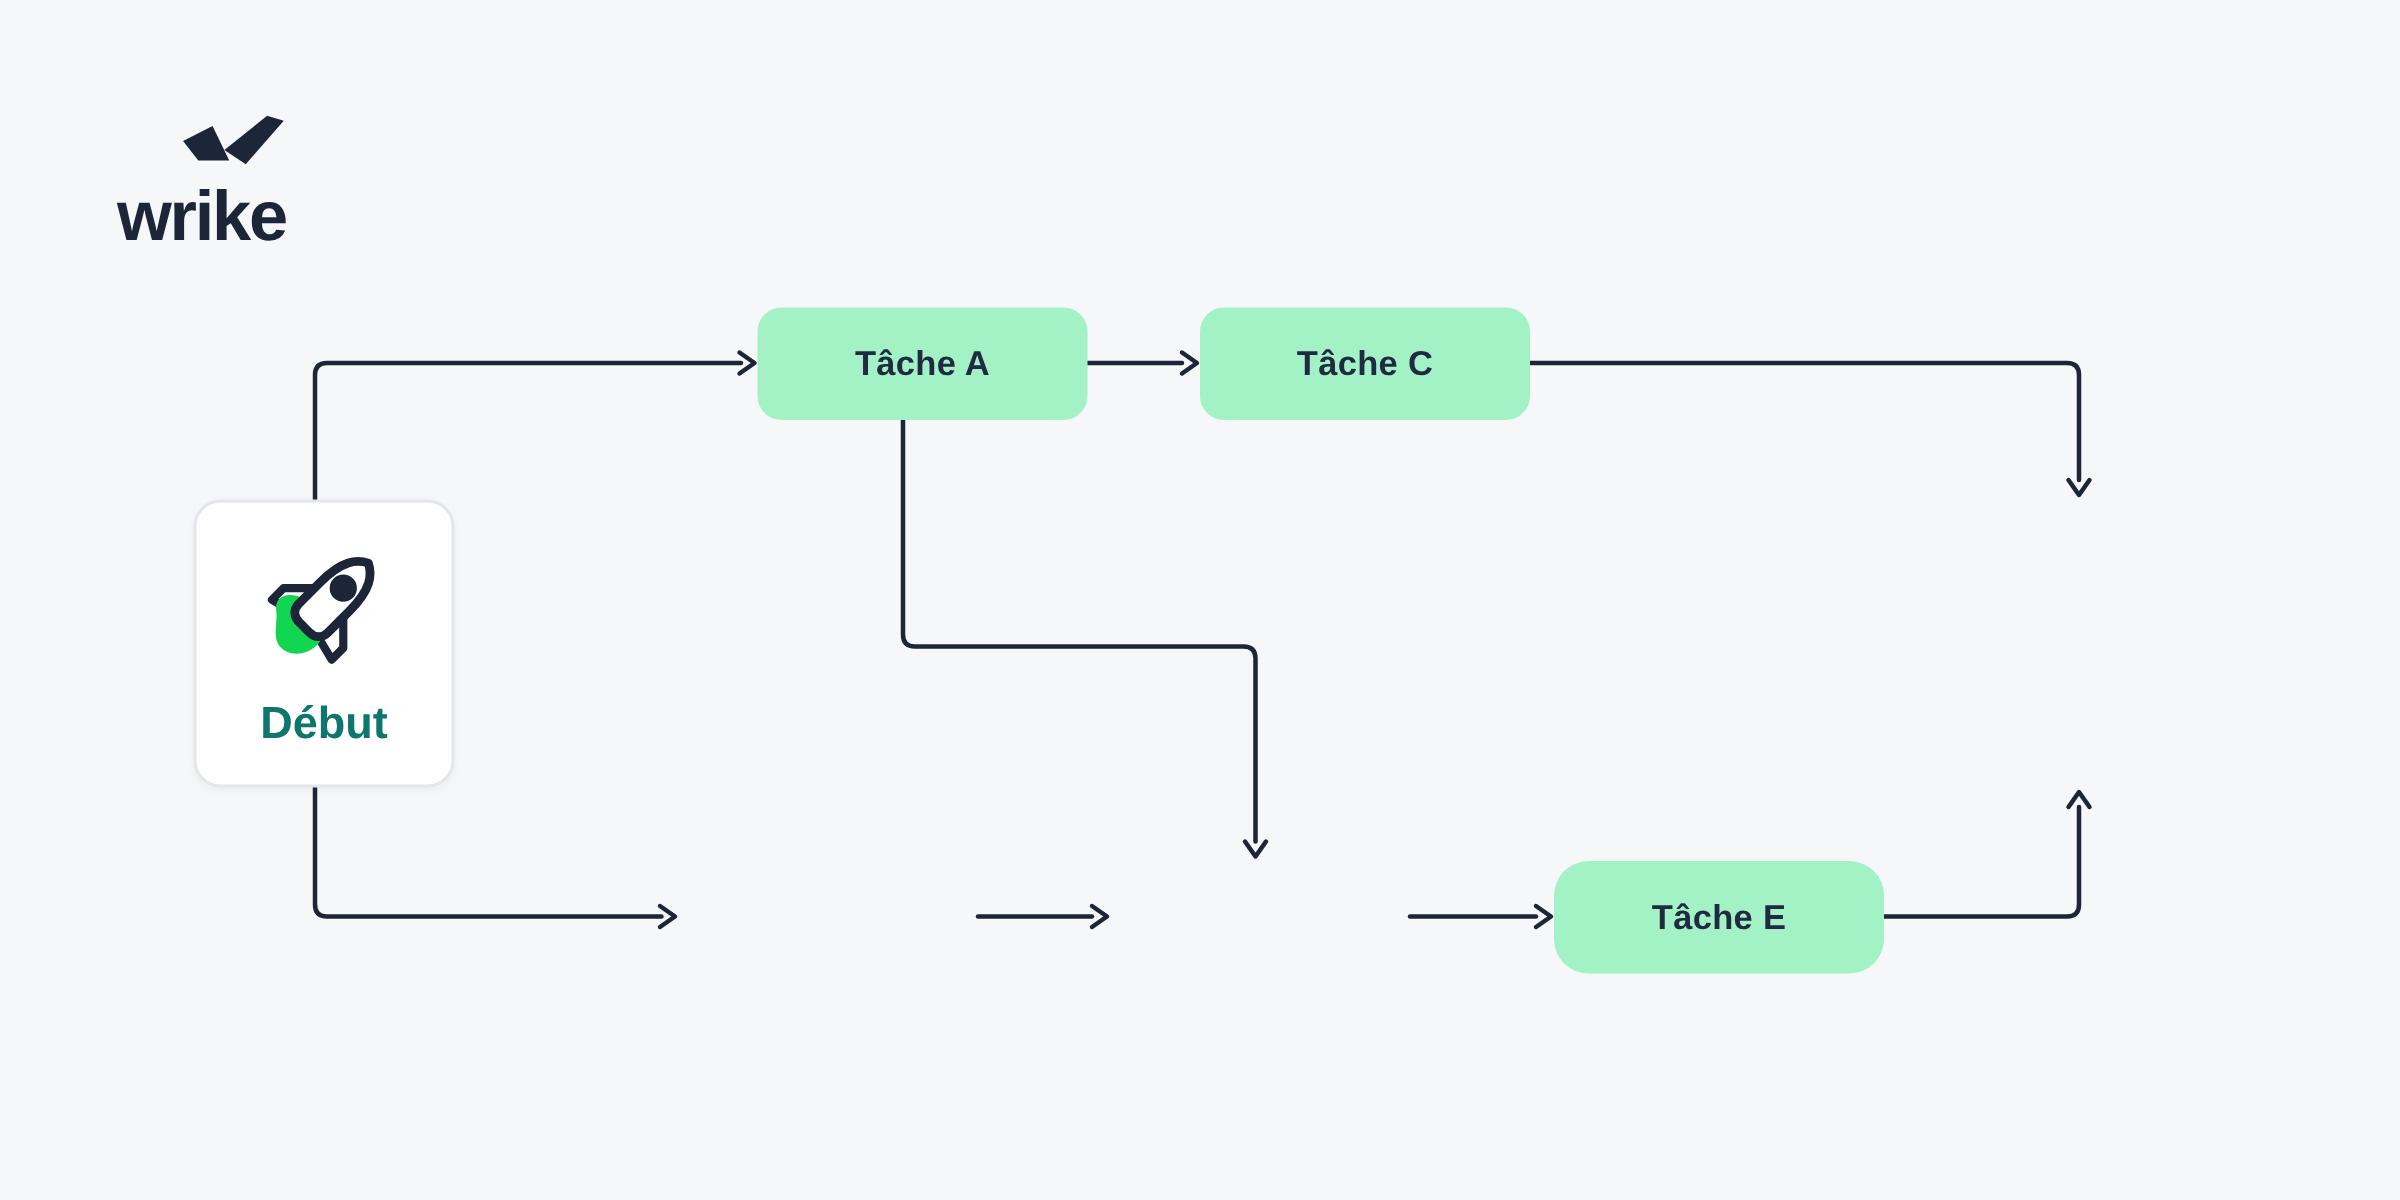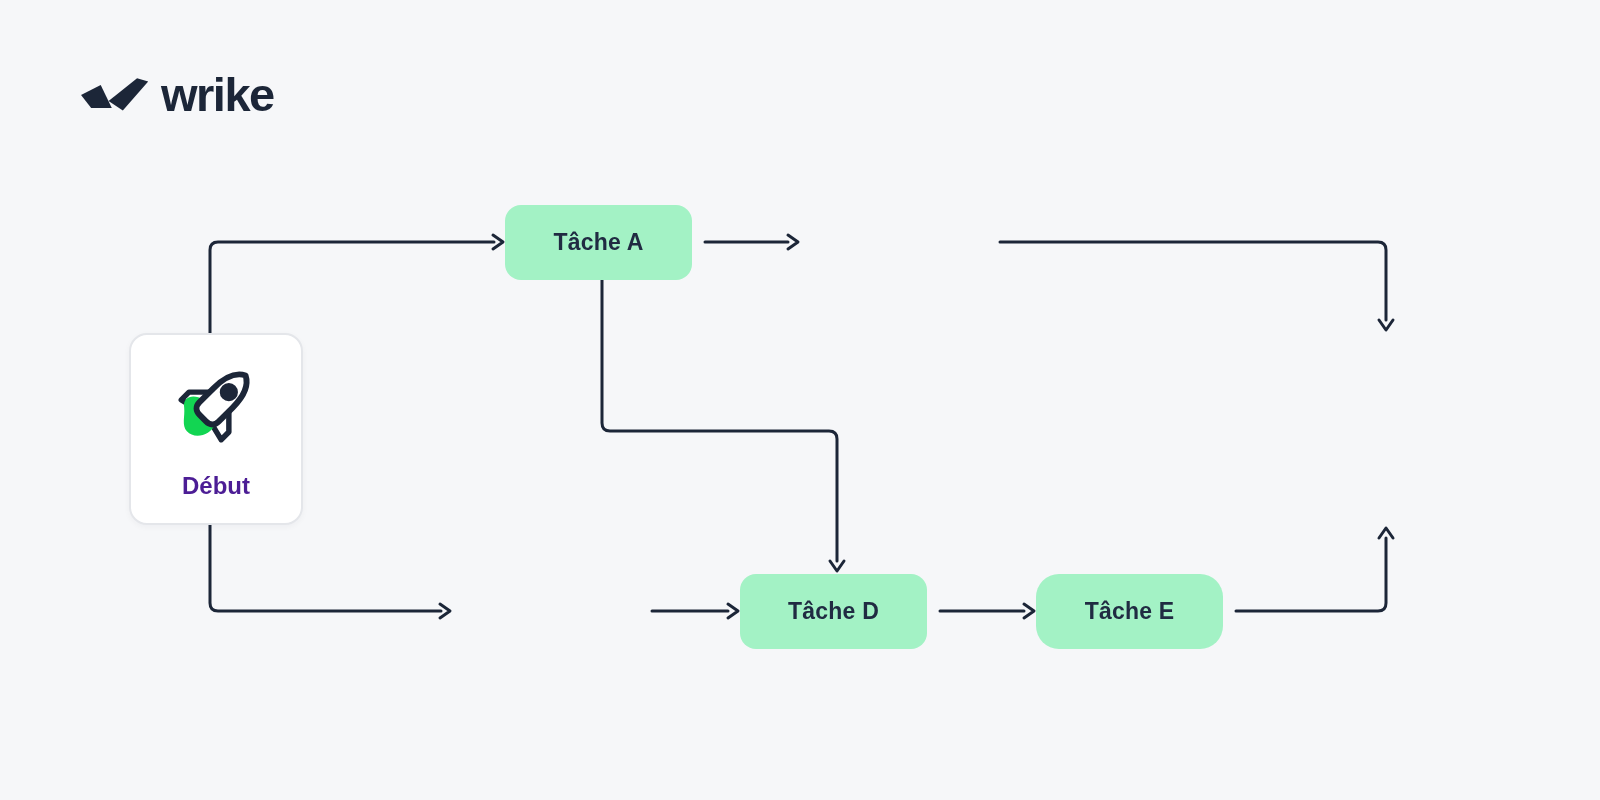--- a/index.html
+++ b/index.html
@@ -14,32 +14,32 @@
   html,body{margin:0;padding:0;}
   body{
     width:1600px;height:800px;
     background:var(--background);
     font-family:"Liberation Sans", sans-serif;
     color:var(--navy);
   }
   .stage{position:relative;width:1600px;height:800px;overflow:hidden;}
 
   
-  .logo{position:absolute;left:78px;top:76px;display:flex;align-items:flex-end;gap:11px;}
+  .logo{position:absolute;left:78px;top:76px;display:flex;align-items:flex-end;gap:11px;flex-direction:column;}
   .logo-mark{width:72px;height:38px;display:block;}
   .logo-mark polygon{fill:var(--navy);}
   .logo-text{font-size:47px;font-weight:bold;letter-spacing:-1.5px;line-height:0.82;color:var(--navy);}
 
   
   .edges{position:absolute;left:0;top:0;width:1600px;height:800px;}
   .edges path{fill:none;stroke:var(--navy);stroke-width:3;stroke-linecap:round;stroke-linejoin:round;}
 
   
   .task{
-    position:absolute;width:187px;height:75px;
+    position:absolute;width:220px;height:75px;
     background:var(--mint);border-radius:16px;
     display:flex;align-items:center;justify-content:center;
     font-size:23px;font-weight:bold;color:#202b42;letter-spacing:0.2px;
   }
   #task-a{left:505px;top:205px;}
   #task-c{left:800px;top:205px;}
   #task-b{left:452px;top:574px;}
   #task-d{left:740px;top:574px;}
   #task-e{left:1036px;top:574px;border-radius:23px;}
 
@@ -49,21 +49,21 @@
     background:var(--card-bg);
     border:2px solid var(--card-border);
     border-radius:18px;
     box-shadow:0 2px 6px rgba(28,38,56,0.04);
     display:flex;flex-direction:column;align-items:center;justify-content:flex-end;
     padding-bottom:24px;
   }
   #node-debut{left:129px;top:333px;}
   #node-fin{left:1297px;top:333px;}
   .endpoint .icon{position:absolute;top:20px;left:50%;transform:translateX(-50%);width:100px;height:100px;}
-  .endpoint-label{font-size:24px;font-weight:bold;color:#4c1d95;line-height:1.1;}
+  .endpoint-label{font-size:30px;font-weight:bold;color:#0f766e;line-height:1.1;}
 
   .stroked{fill:none;stroke:var(--navy);stroke-linecap:round;stroke-linejoin:round;}
   .filled{fill:var(--navy);stroke:none;}
 </style>
 </head>
 <body>
 
 <div class="stage">
 
   <div class="logo">
@@ -122,16 +122,16 @@
       <g transform="rotate(45 55 55)">
         <path class="stroked" style="fill:#ffffff" stroke-width="6.5" d="M40 44 C40 21 47 13 55 9 C63 13 70 21 70 44 L70 66 C70 72 66 75.5 60 75.5 L50 75.5 C44 75.5 40 72 40 66 Z"></path>
         <circle class="filled" cx="55" cy="35" r="10"></circle>
       </g>
     </svg>
     <div class="endpoint-label">Début</div>
   </div>
 
 
   <div class="task" id="task-a">Tâche A</div>
-  <div class="task" id="task-d">Tâche D</div>
+  <div class="task" id="task-c">Tâche C</div>
   <div class="task" id="task-e">Tâche E</div>
 
 </div>
 
 </body></html>

